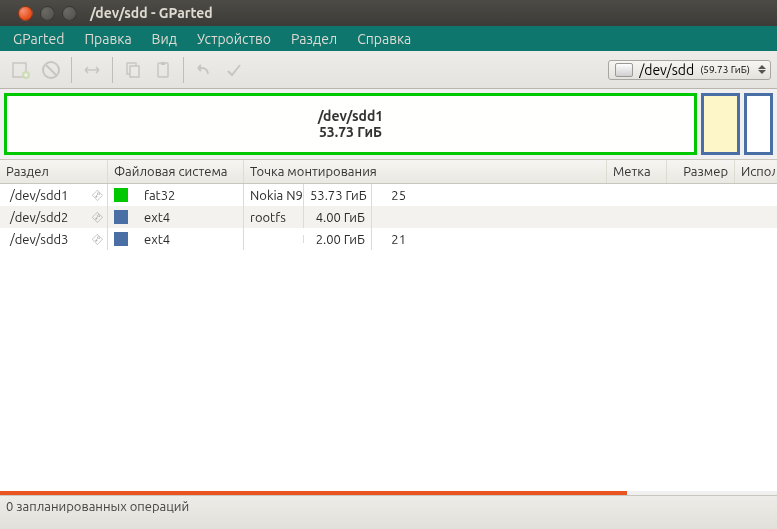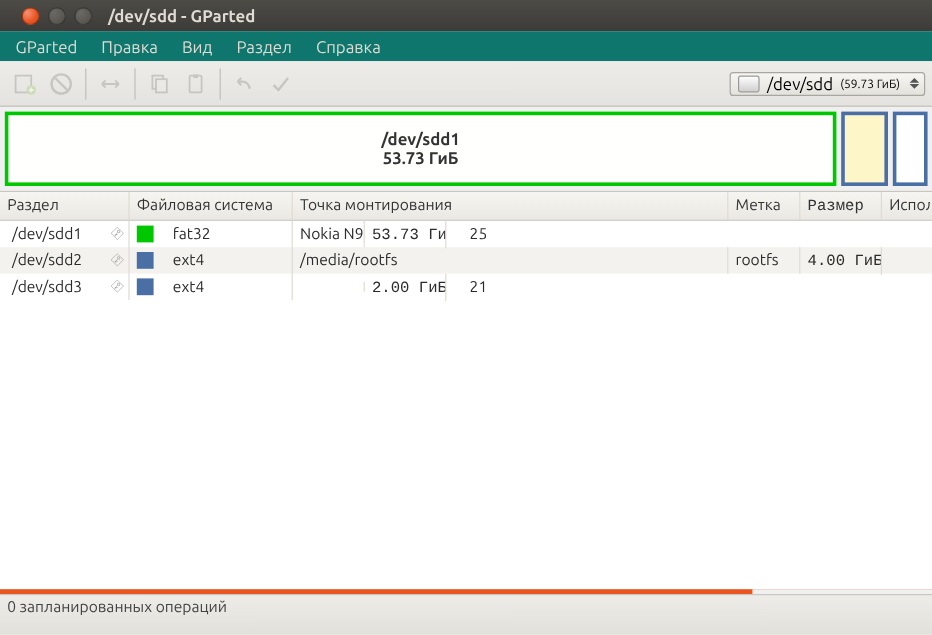--- a/index.html
+++ b/index.html
@@ -138,21 +138,21 @@
   .th, .td {
     padding: 4px 6px;
     border-right: 1px solid #dedbd3;
     overflow: hidden;
     white-space: nowrap;
   }
   .col-part  { width: 108px; }
   .col-fs    { width: 136px; }
   .col-mount { width: 363px; }
   .col-label { width: 60px; text-align:left;}
-  .col-size  { width: 68px; font-family:Liberation Mono, monospace;}
+  .col-size  { width: 68px; text-align:right;}
   .col-used  { width: 40px; text-align:right; border-right:none;}
   .tbody { flex:1; overflow:auto; }
   .trow {
     display: flex;
     height: 22px;
     align-items: center;
     font-size: 13px;
     color: #2b2b2b;
   }
   .trow.alt { background: #f3f2ee; }
@@ -201,20 +201,21 @@
   <span class="win-btn win-close"></span>
   <span class="win-btn win-min"></span>
   <span class="win-btn win-max"></span>
   <span class="title-text">/dev/sdd - GParted</span>
 </div>
 
 <div class="menubar">
   <div class="menu-item">GParted</div>
   <div class="menu-item">Правка</div>
   <div class="menu-item">Вид</div>
+  <div class="menu-item">Устройство</div>
   <div class="menu-item">Раздел</div>
   <div class="menu-item">Справка</div>
 </div>
 
 <div class="toolbar">
   <div class="tb-group">
     <div class="tb-btn">
       <svg width="20" height="20" viewBox="0 0 20 20">
           <rect x="2" y="3" width="13" height="14" fill="none" stroke="#888" stroke-width="1.5"></rect>
           <circle cx="15" cy="15" r="4" fill="#9c6"></circle>
@@ -312,21 +313,20 @@
 
     <div class="trow alt">
       <div class="td col-part">
         <span>/dev/sdd2</span>
         <span class="key-icon">⚿</span>
       </div>
       <div class="td col-fs">
         <span class="fs-swatch sw-ext4"></span>
         <span>ext4</span>
       </div>
-      <div class="td col-mount">/media/rootfs</div>
       <div class="td col-label">rootfs</div>
       <div class="td col-size">4.00 ГиБ</div>
       <div class="td col-used"></div>
     </div>
 
     <div class="trow">
       <div class="td col-part">
         <span>/dev/sdd3</span>
         <span class="key-icon">⚿</span>
       </div>

